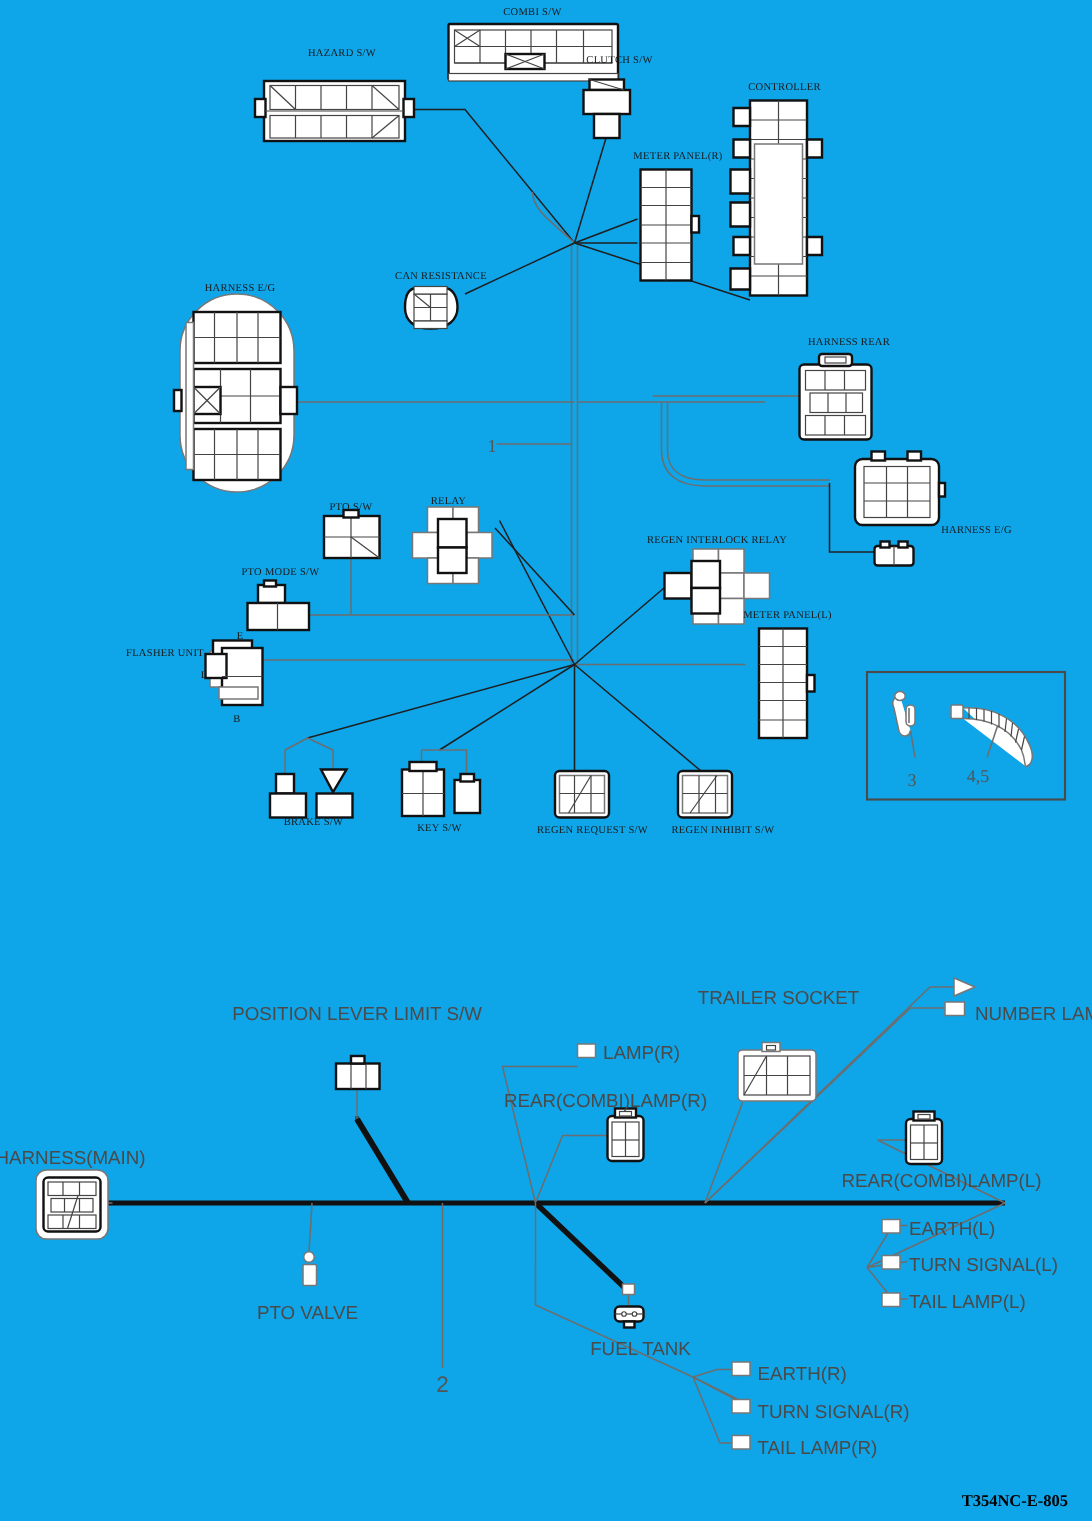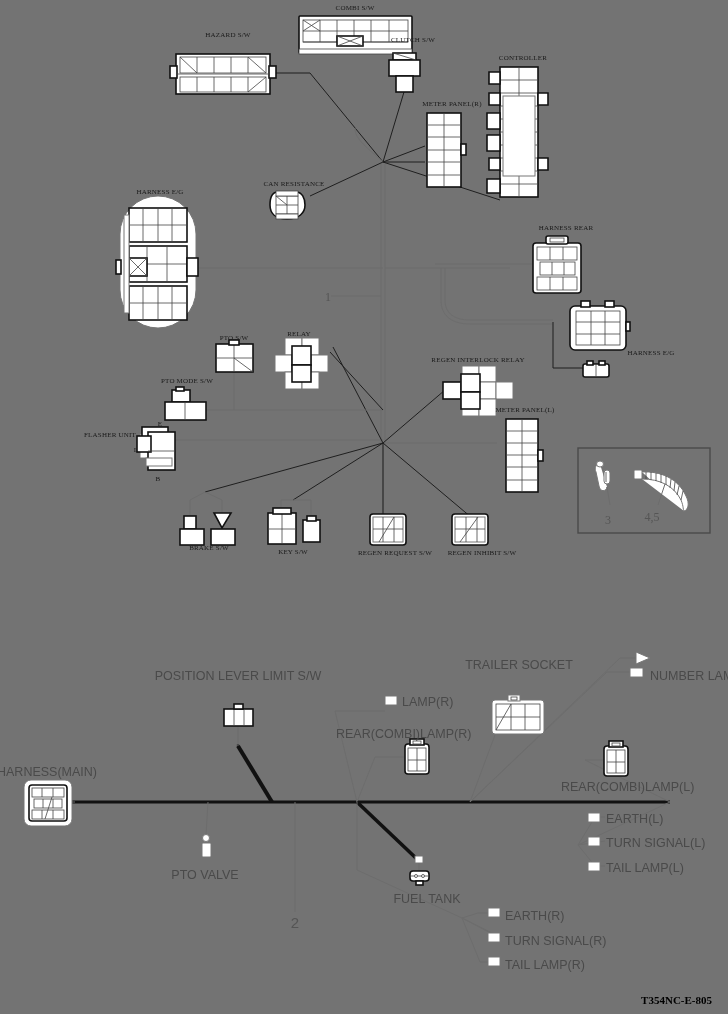--- a/index.html
+++ b/index.html
@@ -1,18 +1,18 @@
 <!DOCTYPE html>
 <html><head>
 <meta charset="utf-8">
 <style>
   html,body{margin:0;padding:0;background:#ffffff;}
   body{width:728px;height:1014px;position:relative;
        font-family:"Liberation Serif",serif;color:#000;}
-  #sheet{position:relative;width:728px;height:1014px;overflow:hidden;background:#737373;}
+  #sheet{position:relative;width:728px;height:1014px;overflow:hidden;background:#0ea5e9;}
   svg{display:block;}
   .lbl-serif{font-family:"Liberation Serif",serif;font-size:7px;fill:#1a1a1a;
              letter-spacing:.2px;}
   .lbl-sans{font-family:"Liberation Sans",sans-serif;font-size:12.5px;fill:#4a4a4a;}
   .lbl-num-serif{font-family:"Liberation Serif",serif;font-size:12px;fill:#555;}
   .lbl-num-sans{font-family:"Liberation Sans",sans-serif;font-size:15px;fill:#555;}
   .dwg{font-family:"Liberation Serif",serif;font-size:11px;font-weight:bold;fill:#000;}
   .wire{stroke:#6d6d6d;stroke-width:1;fill:none;}
   .wire-dk{stroke:#1f1f1f;stroke-width:1;fill:none;}
   .wire-thick{stroke:#111;stroke-width:3.2;fill:none;stroke-linecap:butt;}

